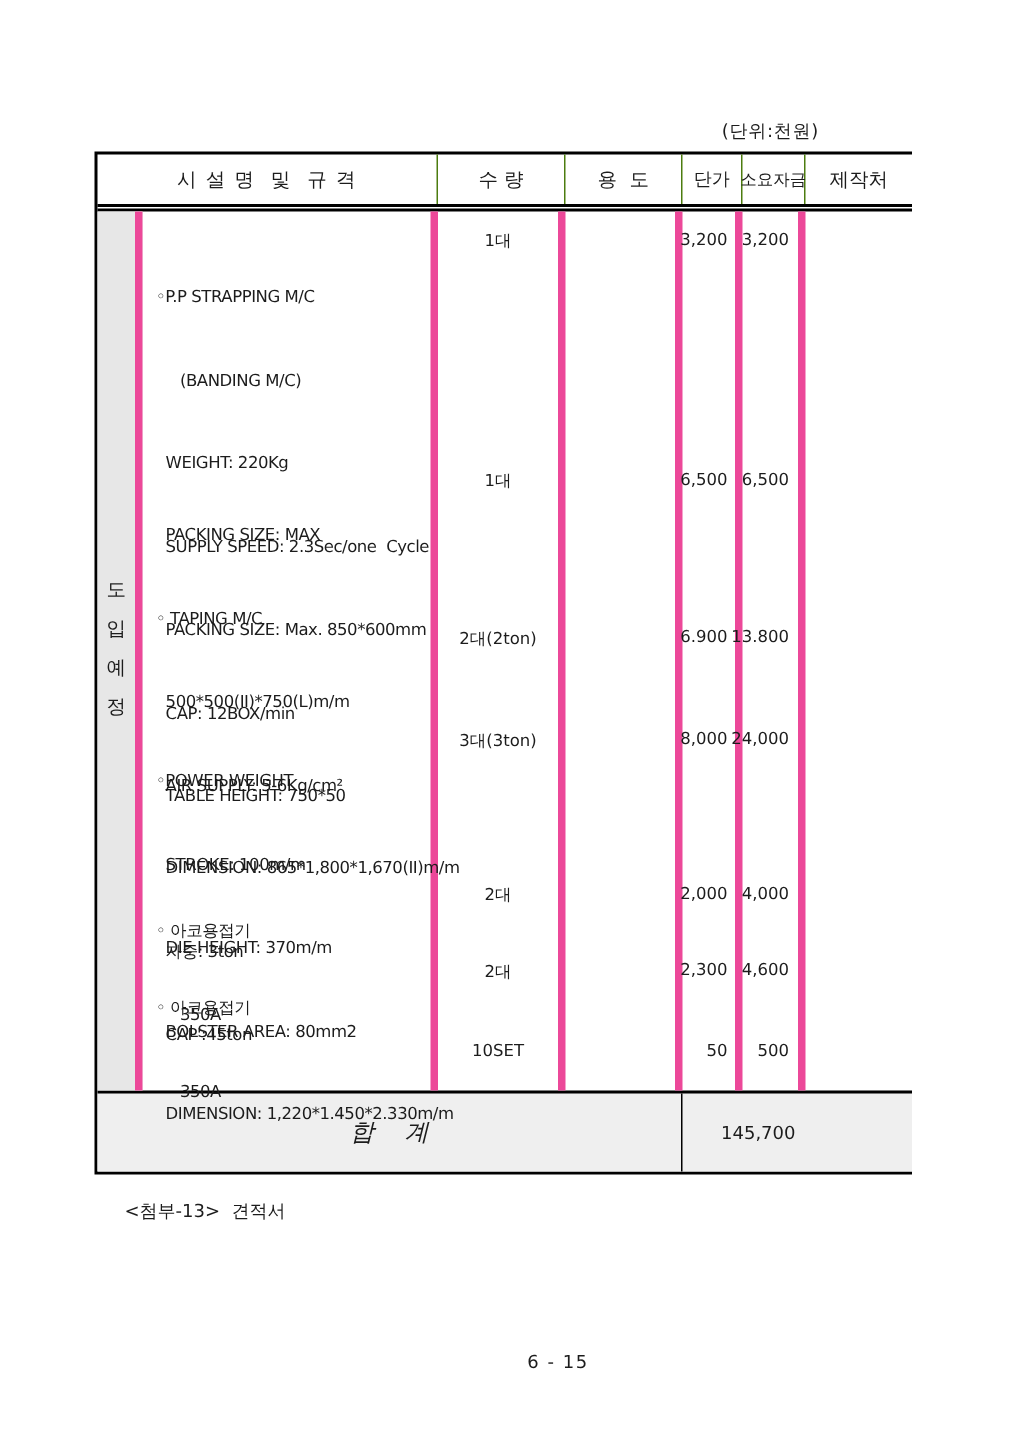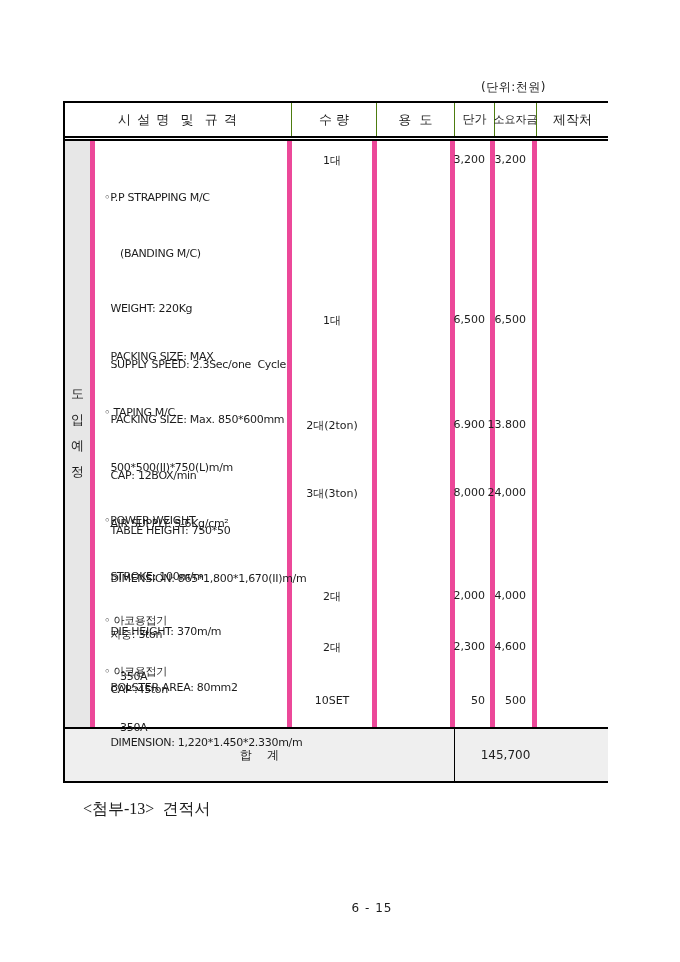--- a/index.html
+++ b/index.html
@@ -28,24 +28,24 @@
   .col-maker{left:472px;right:0;border-right:none;}
   .sidebar-label{position:absolute;top:240px;left:0;right:0;display:flex;flex-direction:column;
       align-items:center;font-size:13px;line-height:26px;}
   .spec-block{position:absolute;left:9px;font-size:11px;line-height:18.5px;
       letter-spacing:-0.3px;white-space:pre;}
   .qty-entry{position:absolute;left:0;width:100%;text-align:center;font-size:11px;}
   .price-entry{position:absolute;right:5px;font-size:11px;}
   .fund-entry{position:absolute;right:6px;font-size:11px;}
   .total-row{height:54px;border-top:2px solid #000;box-sizing:border-box;display:flex;background:#efefef;}
   .total-left{width:390px;border-right:1px solid #000;box-sizing:border-box;display:flex;
-      align-items:center;justify-content:center;font-size:12px;white-space:pre;}
+      align-items:center;justify-content:center;font-size:16px;white-space:pre;font-style:italic;}
   .total-right{flex:1;display:flex;align-items:center;justify-content:center;
       padding-right:52px;font-size:12px;}
-  .attachment-note{position:absolute;left:83px;top:799px;font-size:16px;white-space:pre;font-family:Liberation Serif, serif;}
+  .attachment-note{position:absolute;left:83px;top:799px;font-size:12px;white-space:pre;}
   .page-number{position:absolute;left:0;top:901px;width:680px;text-align:center;
       font-size:12px;letter-spacing:1px;padding-left:32px;}
 </style>
 </head>
 <body>
 
 <div class="page">
 
   <div class="unit-note">(단위:천원)</div>
 

